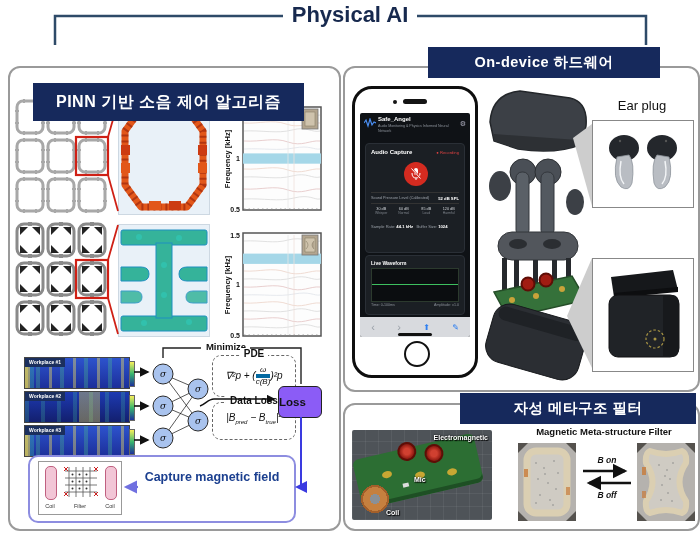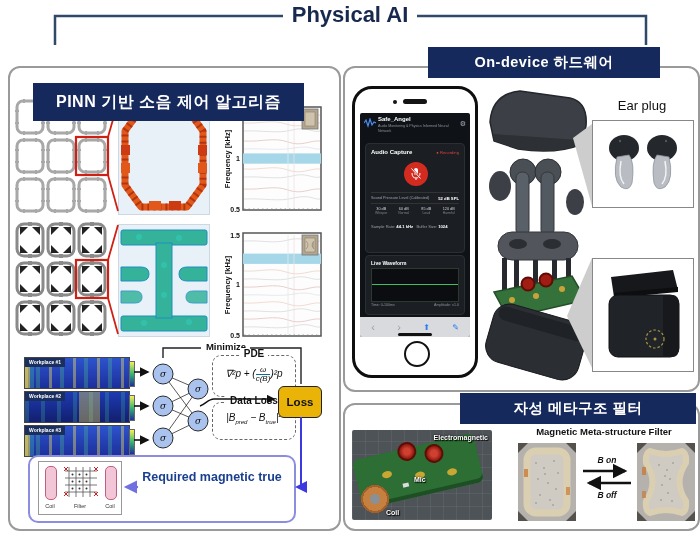--- a/index.html
+++ b/index.html
@@ -25,24 +25,24 @@
   .spec-label{position:absolute;left:0;top:0;background:#1b2f5e;color:#fff;
     font-size:5px;line-height:7px;padding:1px 4px;font-weight:bold;}
   .cbar{position:absolute;right:-6px;top:3px;width:4px;height:24px;border:.5px solid #666;
     background:linear-gradient(180deg,#f8ef5a,#37b66e,#1c2f9a);}
   
   .eqbox{position:absolute;border:1.6px dashed #666;border-radius:9px;background:#fff;text-align:center;}
   .eqtitle{position:absolute;top:-8px;left:0;right:0;text-align:center;font-weight:bold;font-size:10px;}
   .eqtitle span{background:#fff;padding:0 4px;}
   .eq{font-family:Liberation Sans, sans-serif;font-style:italic;font-size:10px;margin-top:10px;}
   .frac{display:inline-flex;flex-direction:column;vertical-align:middle;line-height:1;font-size:8px;}
-  .frac .den{border-top:1px solid #0369a1;}
+  .frac .den{border-top:4px solid #0369a1;}
   sub.eqs{font-size:6px;}
-  .lossbox{position:absolute;background:#eab308;border:1.6px solid #222;border-radius:6px;
-    text-align:center;font-weight:bold;font-size:11.5px;}
+  .lossbox{position:absolute;background:#8b5cf6;border:1.6px solid #222;border-radius:6px;
+    text-align:left;font-weight:bold;font-size:11.5px;}
   
   #phone{position:absolute;left:352px;top:86px;width:126px;height:292px;background:#fff;
     border:3px solid #0e0e0e;border-radius:20px;box-sizing:border-box;}
   #phone .screen{position:absolute;left:5px;top:24px;width:110px;height:224px;background:#0f1216;
     border-radius:2px;overflow:hidden;color:#ddd;}
   .pcard{position:absolute;left:5px;right:5px;background:#1b1f24;border-radius:4px;border:.5px solid #2a2f36;}
   .tinylbl{color:#9aa0a8;font-size:3.8px;}
   .tinyval{color:#fff;font-size:4.2px;font-weight:bold;}
   
   .inset{position:absolute;background:#fff;border:1.5px solid #888;}
@@ -293,21 +293,21 @@
           <circle cx="25.5" cy="16.5" r="1"></circle>
           <circle cx="11.5" cy="23.5" r="1"></circle>
           <circle cx="18.5" cy="23.5" r="1"></circle>
           <circle cx="25.5" cy="23.5" r="1"></circle>
         </g>
     </svg>
     <span class="abs" style="left:2px;top:41px;width:18px;text-align:center;font-size:5.5px;color:#333;">Coil</span>
     <span class="abs" style="left:26px;top:41px;width:30px;text-align:center;font-size:5.5px;color:#333;">Filter</span>
     <span class="abs" style="left:62px;top:41px;width:18px;text-align:center;font-size:5.5px;color:#333;">Coil</span>
   </div>
-  <div class="abs" style="left:140px;top:470px;width:144px;text-align:center;font-size:12.5px;font-weight:600;color:#1b3f8f;line-height:1.25;">Required magnetic true</div>
+  <div class="abs" style="left:140px;top:470px;width:144px;text-align:center;font-size:12.5px;font-weight:600;color:#1b3f8f;line-height:1.25;">Capture magnetic field</div>
 
   <div id="phone">
     <span class="notch-dot" style="left:38px;top:11px;"></span>
     <span class="speaker" style="left:48px;top:10px;"></span>
     <div class="screen">
 
       <div class="abs" style="left:4px;top:3px;width:102px;height:24px;">
         <svg class="abs" style="left:0;top:2px;" width="12" height="10" viewBox="0 0 12 10">
           <polyline points="0,5 2,2 4,8 6,1 8,7 10,4 12,5" fill="none" stroke="#4a8df0" stroke-width="1.2"></polyline>
         </svg>

